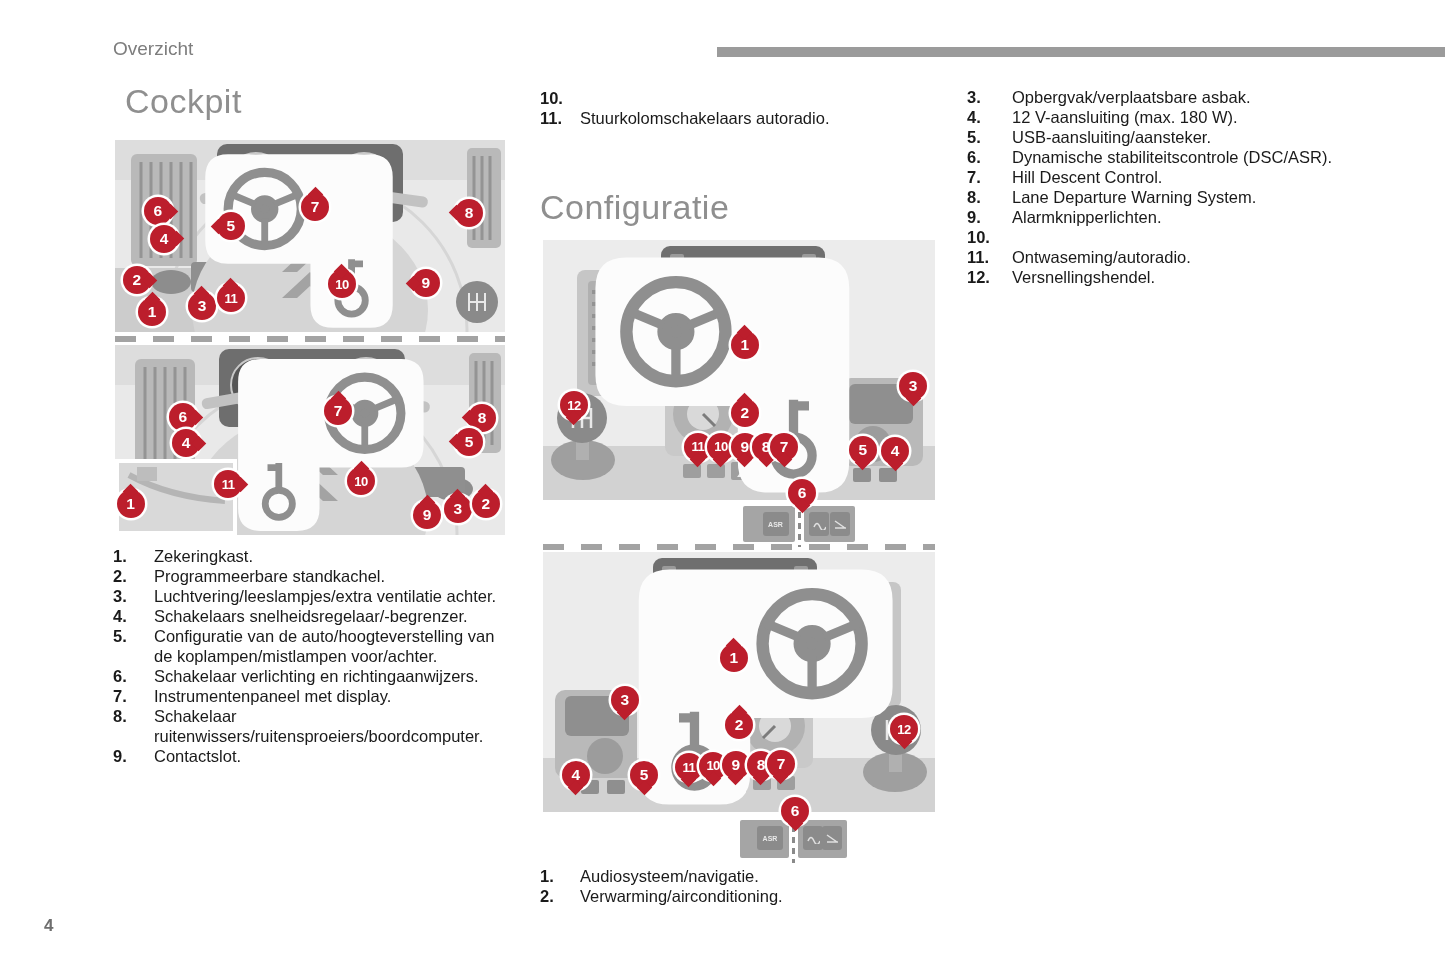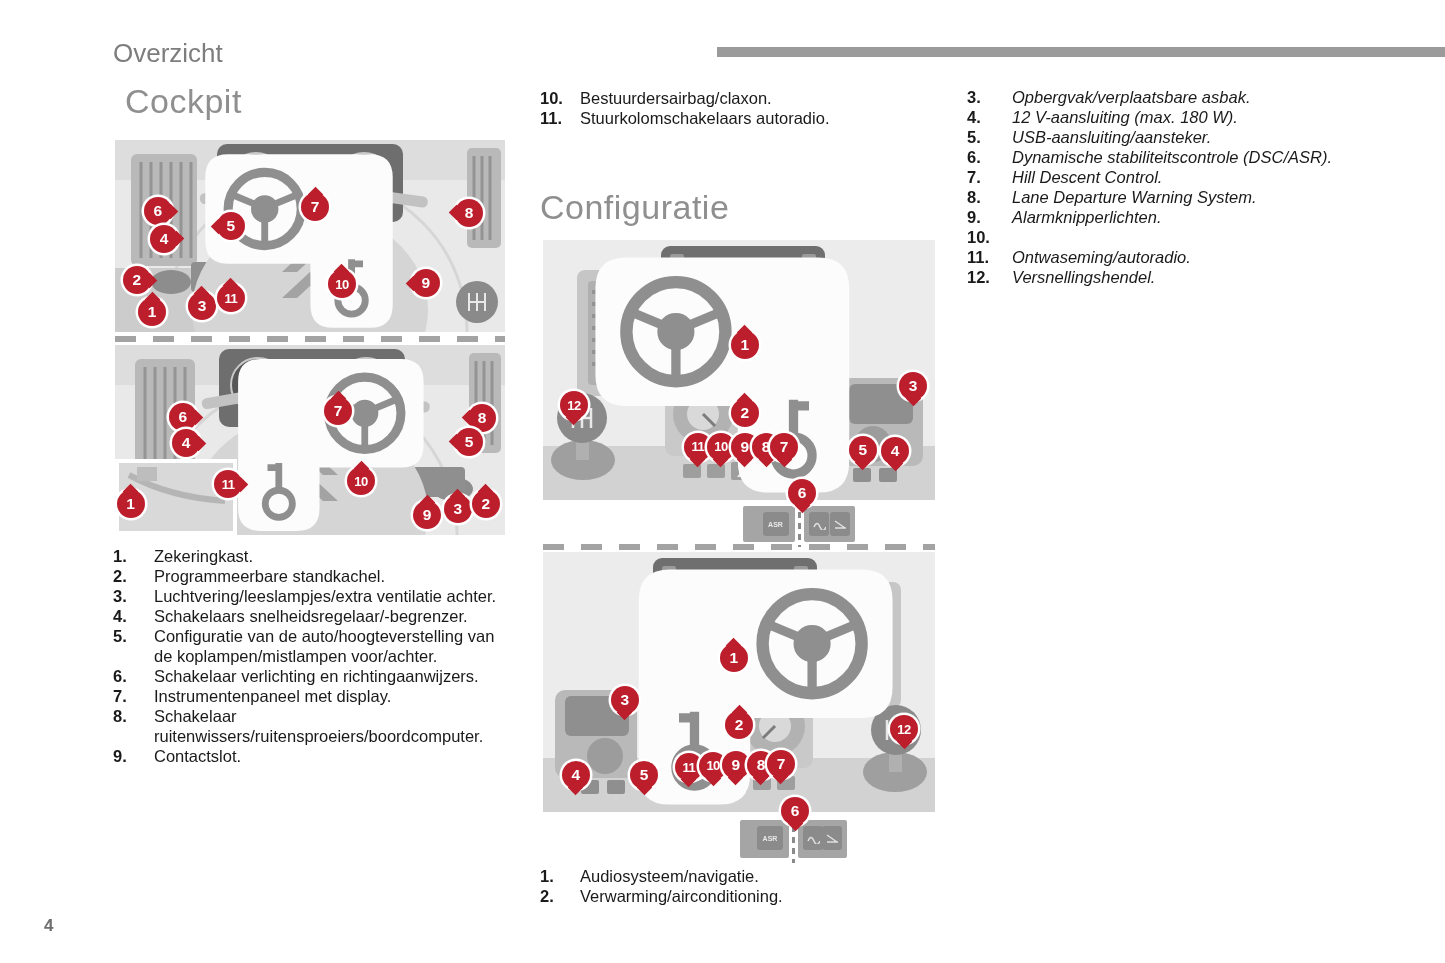--- a/index.html
+++ b/index.html
@@ -1,19 +1,19 @@
 <!DOCTYPE html>
 <html style="--accent: #bc1e2c; --titlegray: #8f8f8f; --bar: #9b9b9b; --text: #1a1a1a;"><head>
 <meta charset="utf-8">
 <style>
   html,body{margin:0;padding:0;background:#fff;}
   .page{position:relative;width:1445px;height:963px;background:#fff;overflow:hidden;
         font-family:"Liberation Sans","DejaVu Sans",sans-serif;color:var(--text,#1a1a1a);}
 
-  .overzicht{position:absolute;left:113px;top:38px;font-size:26px;color:#7d7d7d;}
+  .overzicht{position:absolute;left:113px;top:38px;font-size:19px;color:#7d7d7d;}
   .top-bar{position:absolute;left:717px;top:47px;width:728px;height:10px;background:var(--bar,#9b9b9b);}
   .title{position:absolute;font-size:34px;color:var(--titlegray,#8f8f8f);letter-spacing:.5px;}
   .title-cockpit{left:125px;top:82px;}
   .title-console{left:540px;top:188px;}
 
   .illus{position:absolute;overflow:visible;}
   .illus svg{display:block;width:100%;height:100%;}
   .cockpit1{left:115px;top:140px;width:390px;height:192px;}
   .cockpit2{left:115px;top:345px;width:390px;height:190px;}
   .console1{left:543px;top:240px;width:392px;height:260px;}
@@ -53,21 +53,21 @@
 
   .list{position:absolute;font-size:16.5px;line-height:20px;}
   .li{display:flex;}
   .li-num{font-weight:bold;flex:0 0 41px;}
   .list-right .li-num{flex:0 0 45px;}
   .li-text{width:355px;}
   .list-left{left:113px;top:546px;}
   .list-mid-top{left:540px;top:88px;}
   .list-mid-top .li-num{flex:0 0 40px;}
   .list-right{left:967px;top:87px;}
-  .list-right .li-text{width:358px;font-style:italic;}
+  .list-right .li-text{width:358px;}
   .list-mid-bottom{left:540px;top:866px;}
   .list-mid-bottom .li-num{flex:0 0 40px;}
 
   .page-number{position:absolute;left:44px;top:916px;font-size:17px;font-weight:bold;color:#6e6e6e;}
 </style>
 </head>
 <body>
 
 <div class="page">
 
@@ -447,21 +447,20 @@
         <div class="li-text">Schakelaar ruitenwissers/ruitensproeiers/boordcomputer.</div>
       </div>
       <div class="li">
         <div class="li-num">9.</div>
         <div class="li-text">Contactslot.</div>
       </div>
     </div>
   <div class="list list-mid-top">
       <div class="li">
         <div class="li-num">10.</div>
-        <div class="li-text">Bestuurdersairbag/claxon.</div>
       </div>
       <div class="li">
         <div class="li-num">11.</div>
         <div class="li-text">Stuurkolomschakelaars autoradio.</div>
       </div>
     </div>
   <div class="list list-right">
       <div class="li">
         <div class="li-num">3.</div>
         <div class="li-text">Opbergvak/verplaatsbare asbak.</div>

